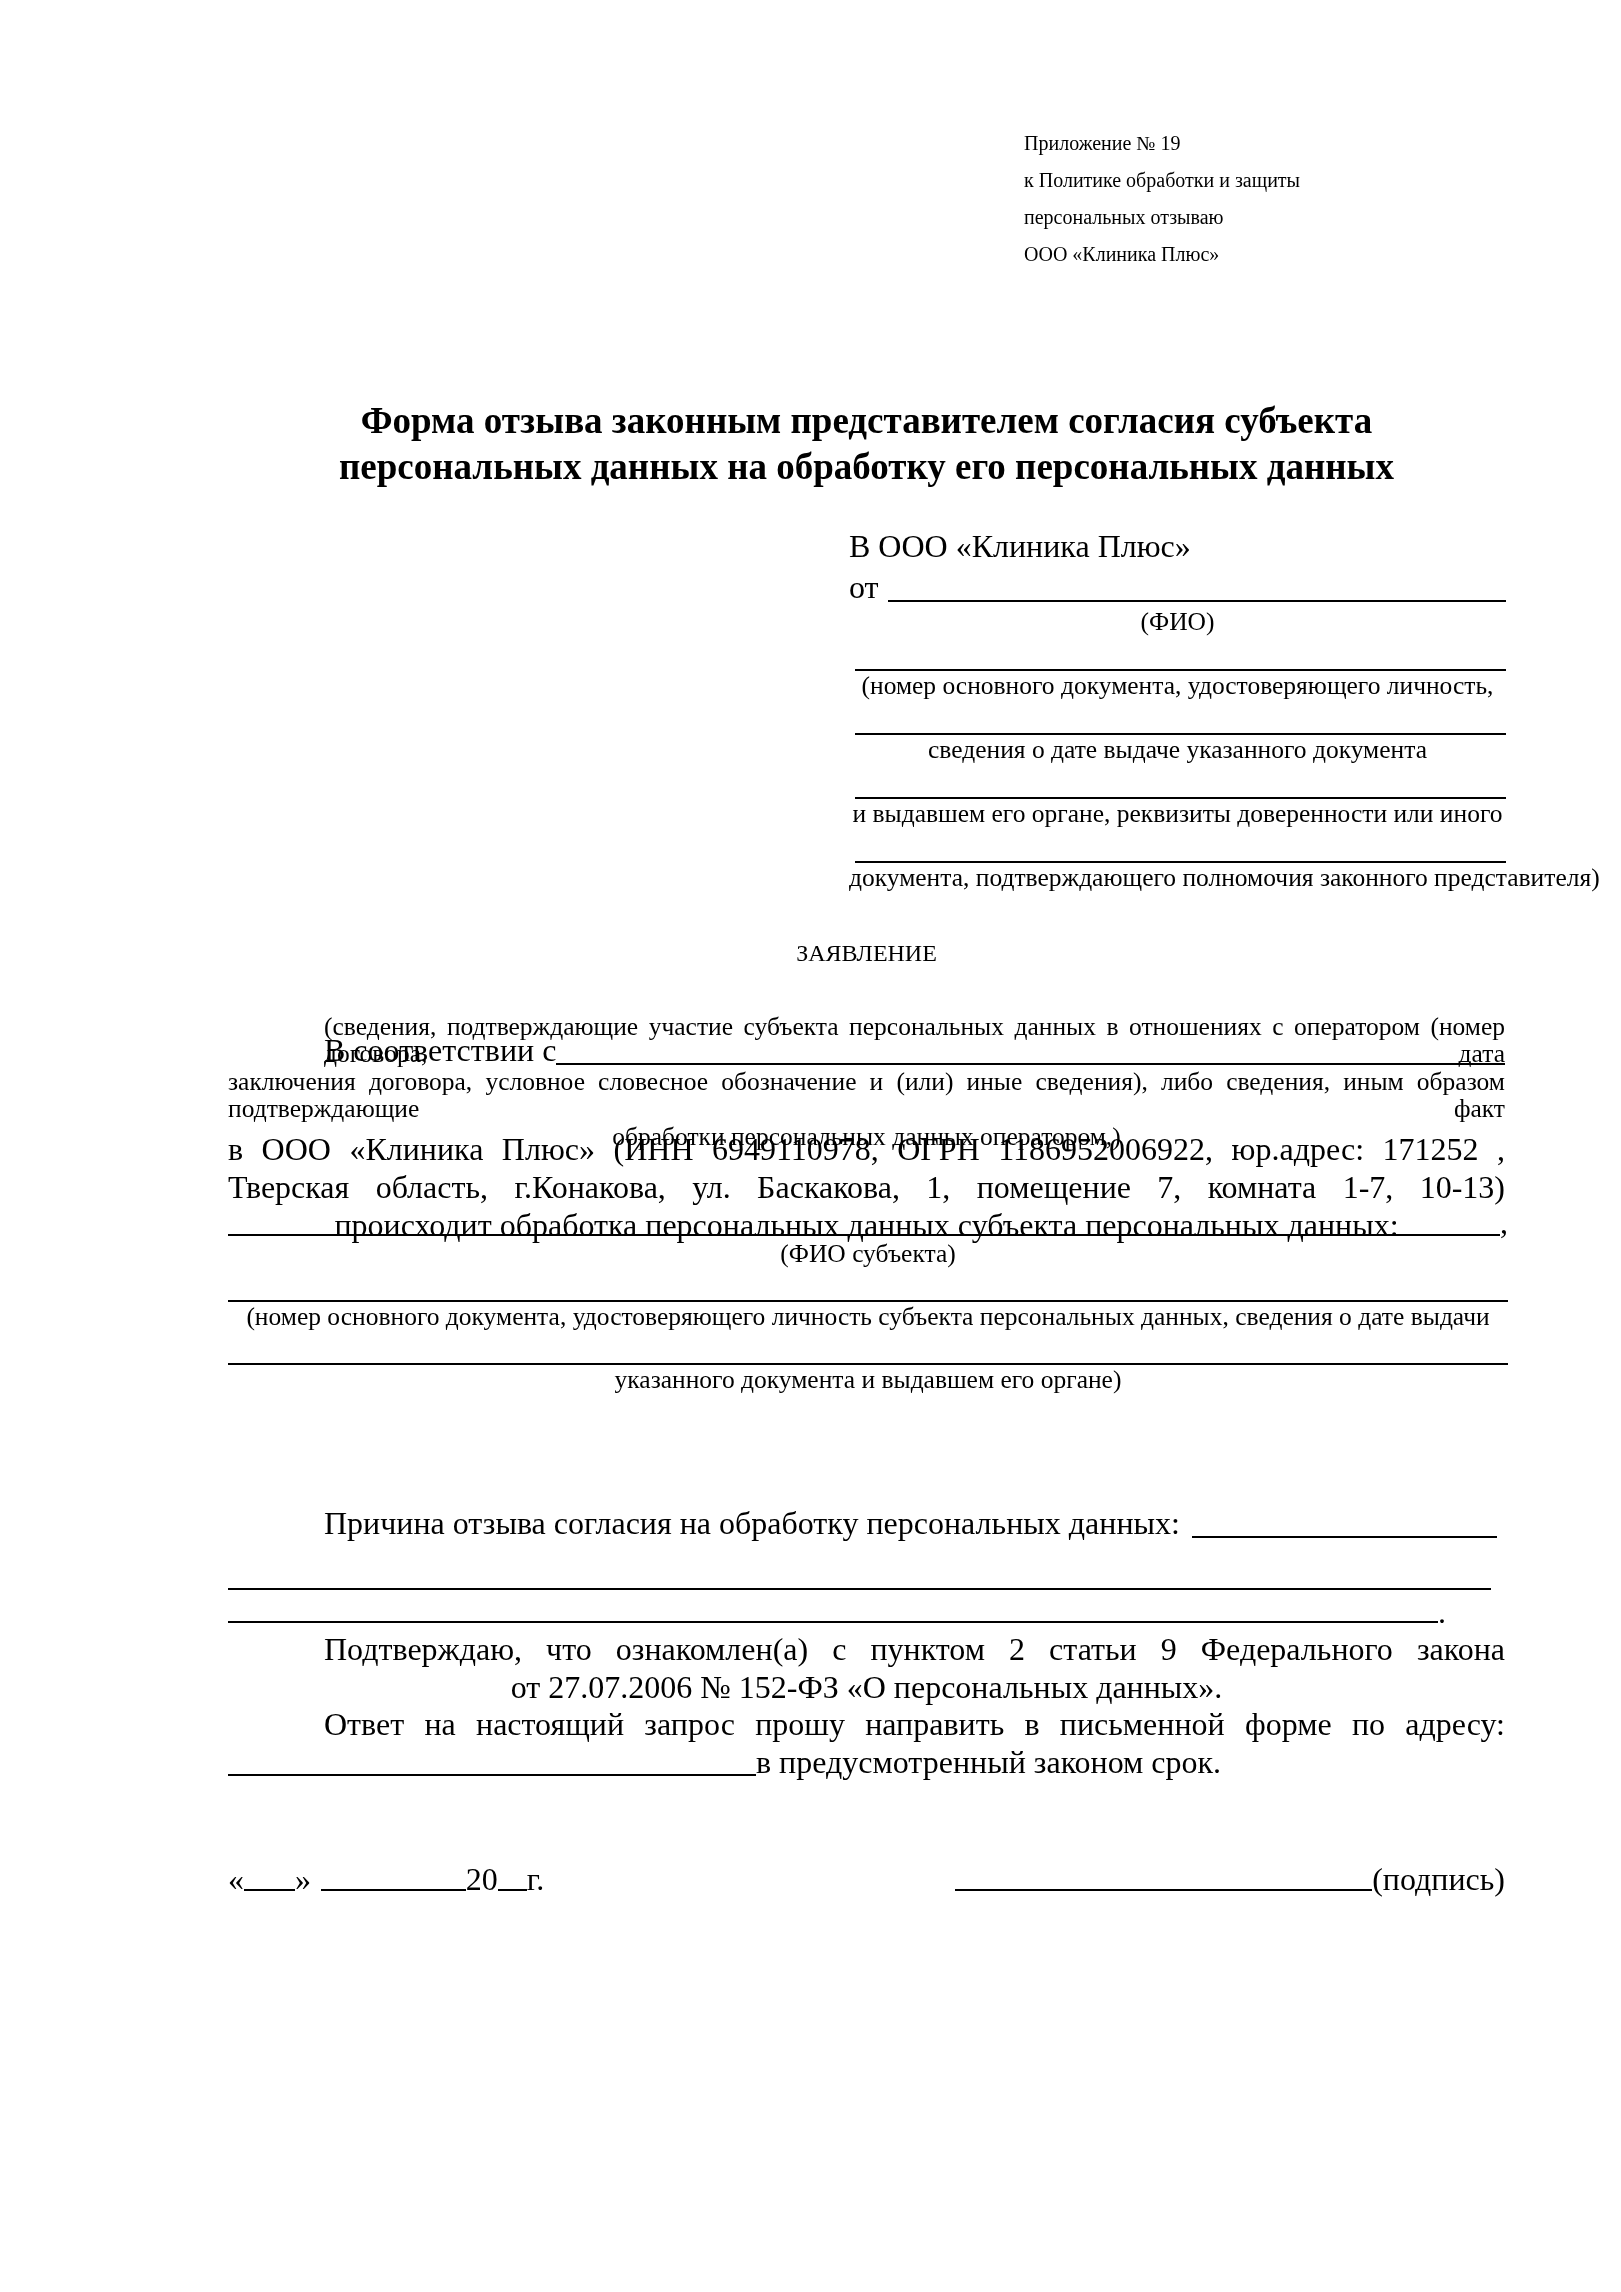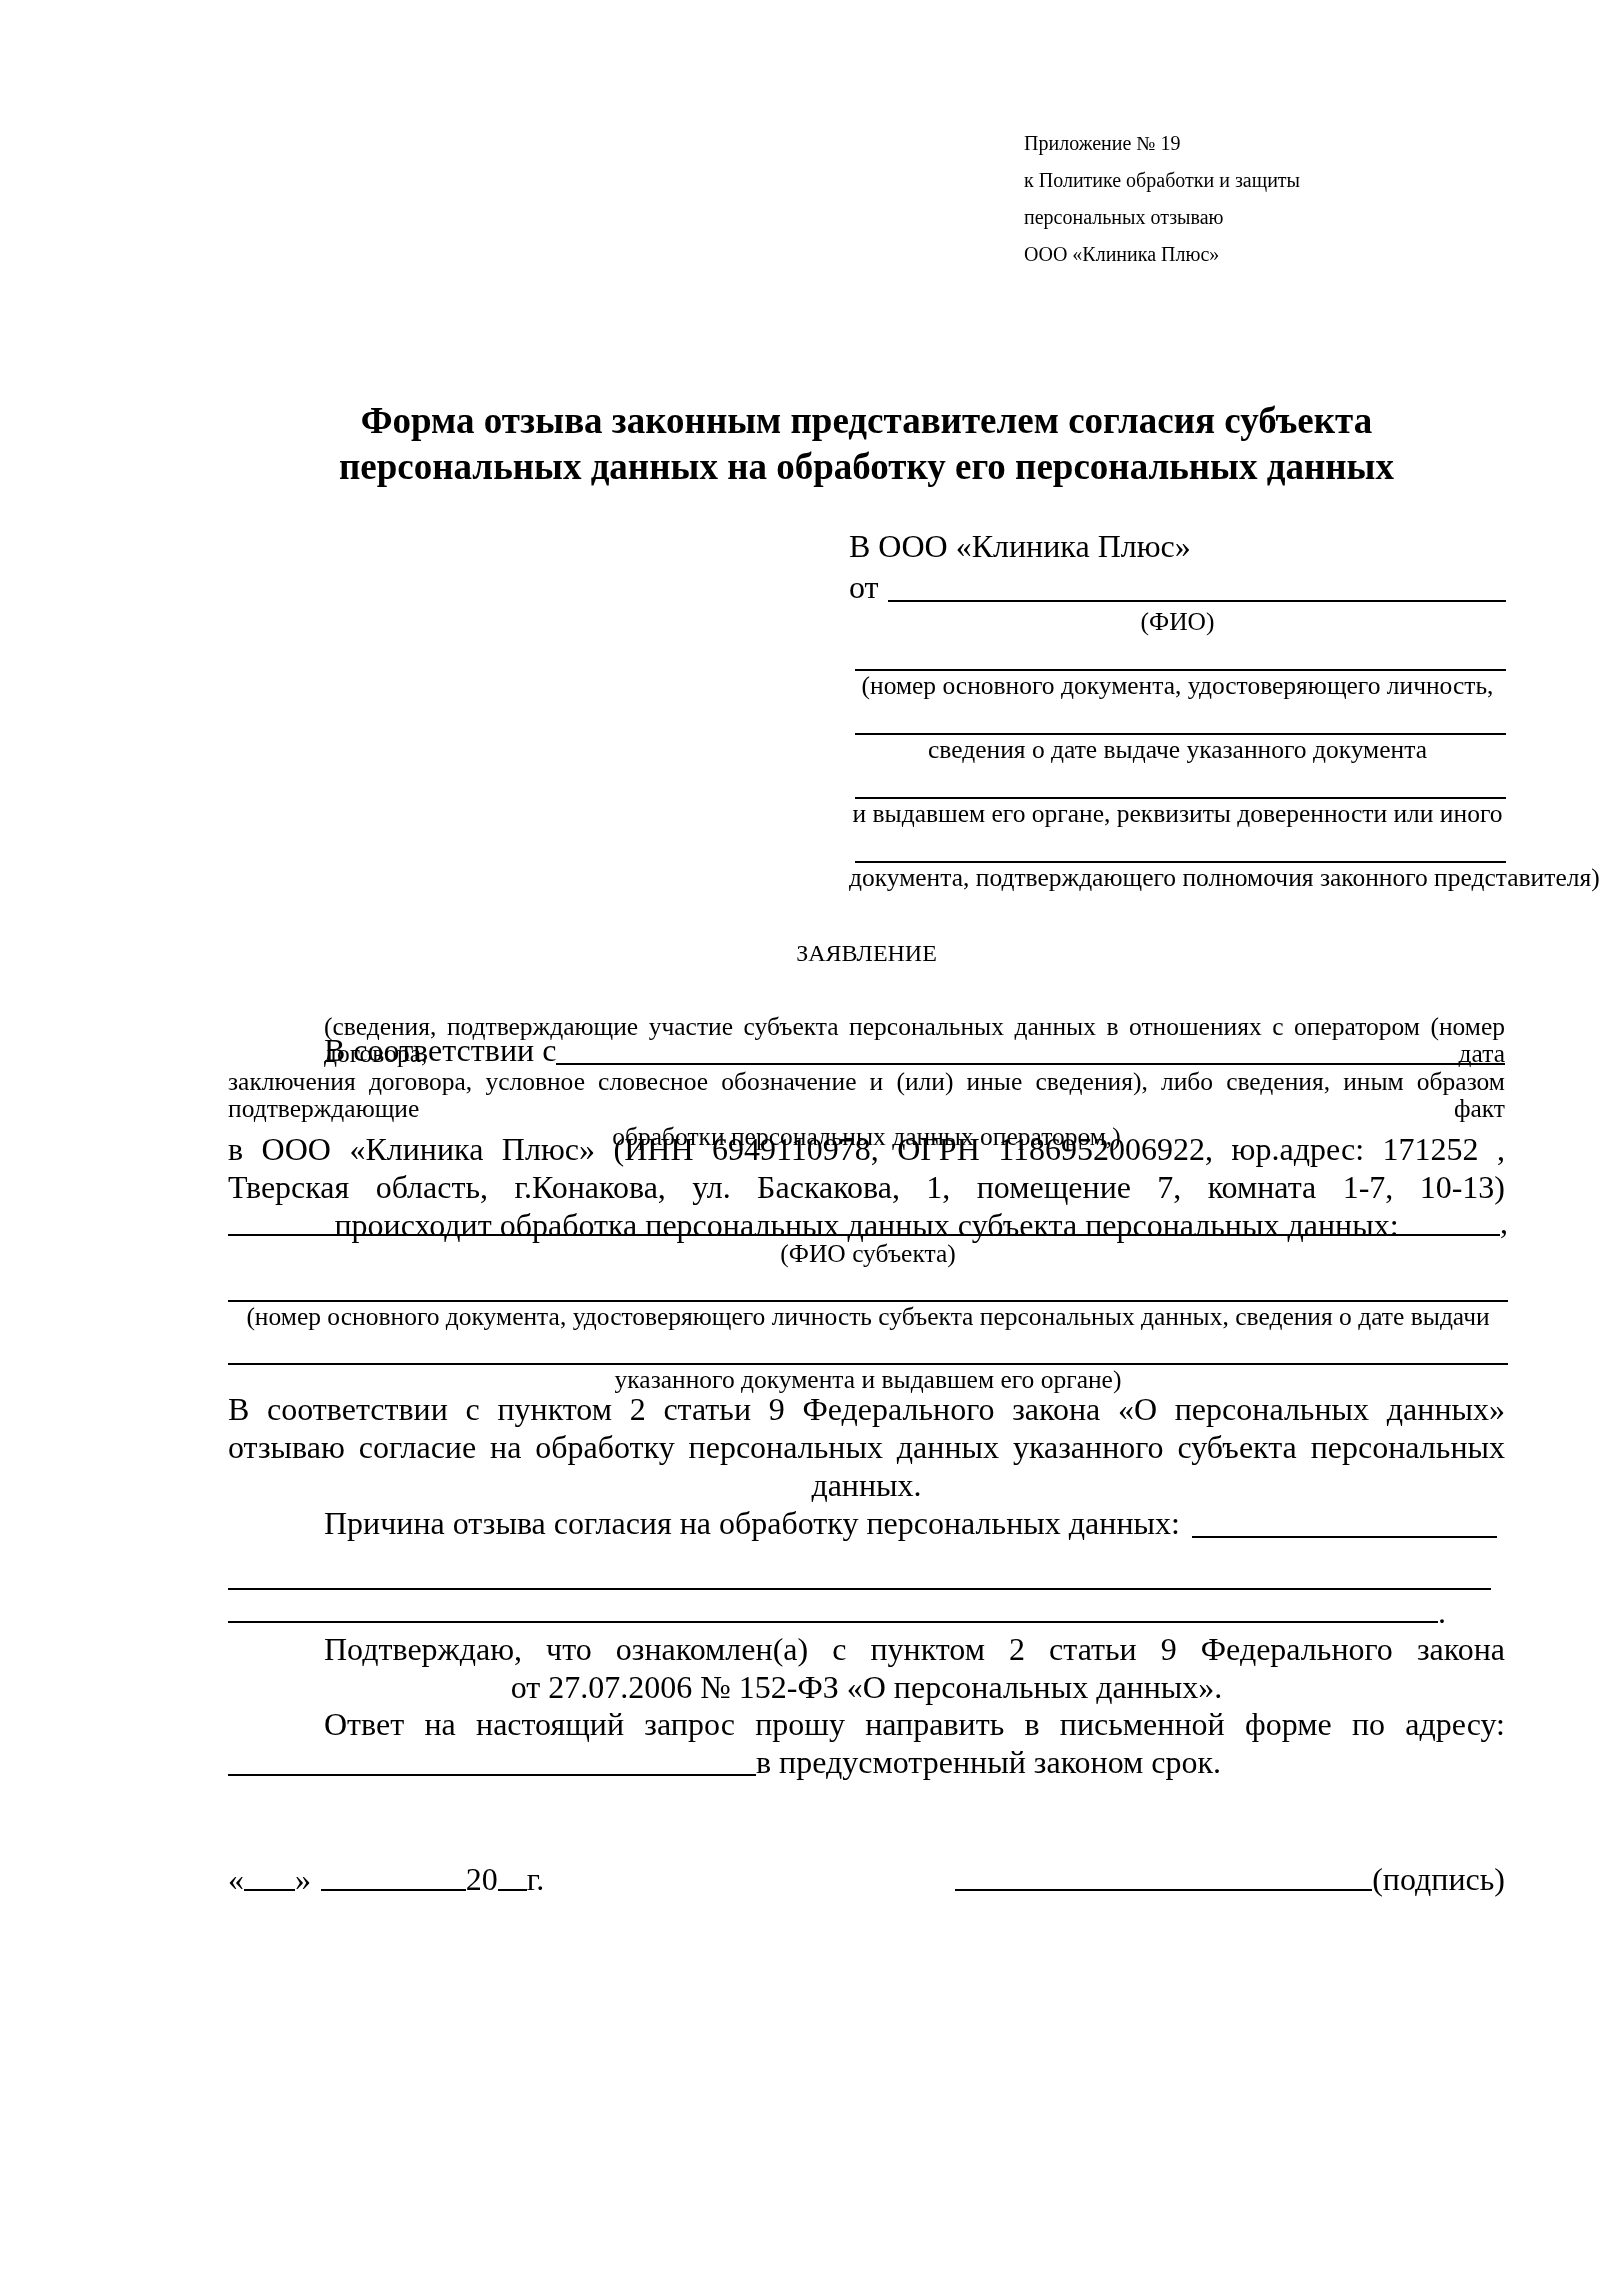--- a/index.html
+++ b/index.html
@@ -139,25 +139,20 @@
     </div>
     <div class="small-label">(ФИО субъекта)</div>
 
     <div class="subj-line"></div>
     <div class="small-label">(номер основного документа, удостоверяющего личность субъекта персональных данных, сведения о дате выдачи</div>
 
     <div class="subj-line"></div>
     <div class="small-label">указанного документа и выдавшем его органе)</div>
   </div>
 
-  <div class="abs par withdraw-par">
-    <div class="jline">В соответствии с пунктом 2 статьи 9 Федерального закона «О персональных данных»</div>
-    <div class="jline">отзываю согласие на обработку персональных данных указанного субъекта персональных</div>
-    <div class="lline">данных.</div>
-  </div>
 
   <div class="abs row reason-row">
     <span class="indent-spacer"></span>
     <span class="prefix">Причина отзыва согласия на обработку персональных данных:</span>
     <span class="fill"></span>
   </div>
 
   <div class="abs blank-line-1"></div>
   <div class="abs row blank2-row">
     <span class="uline"></span>

